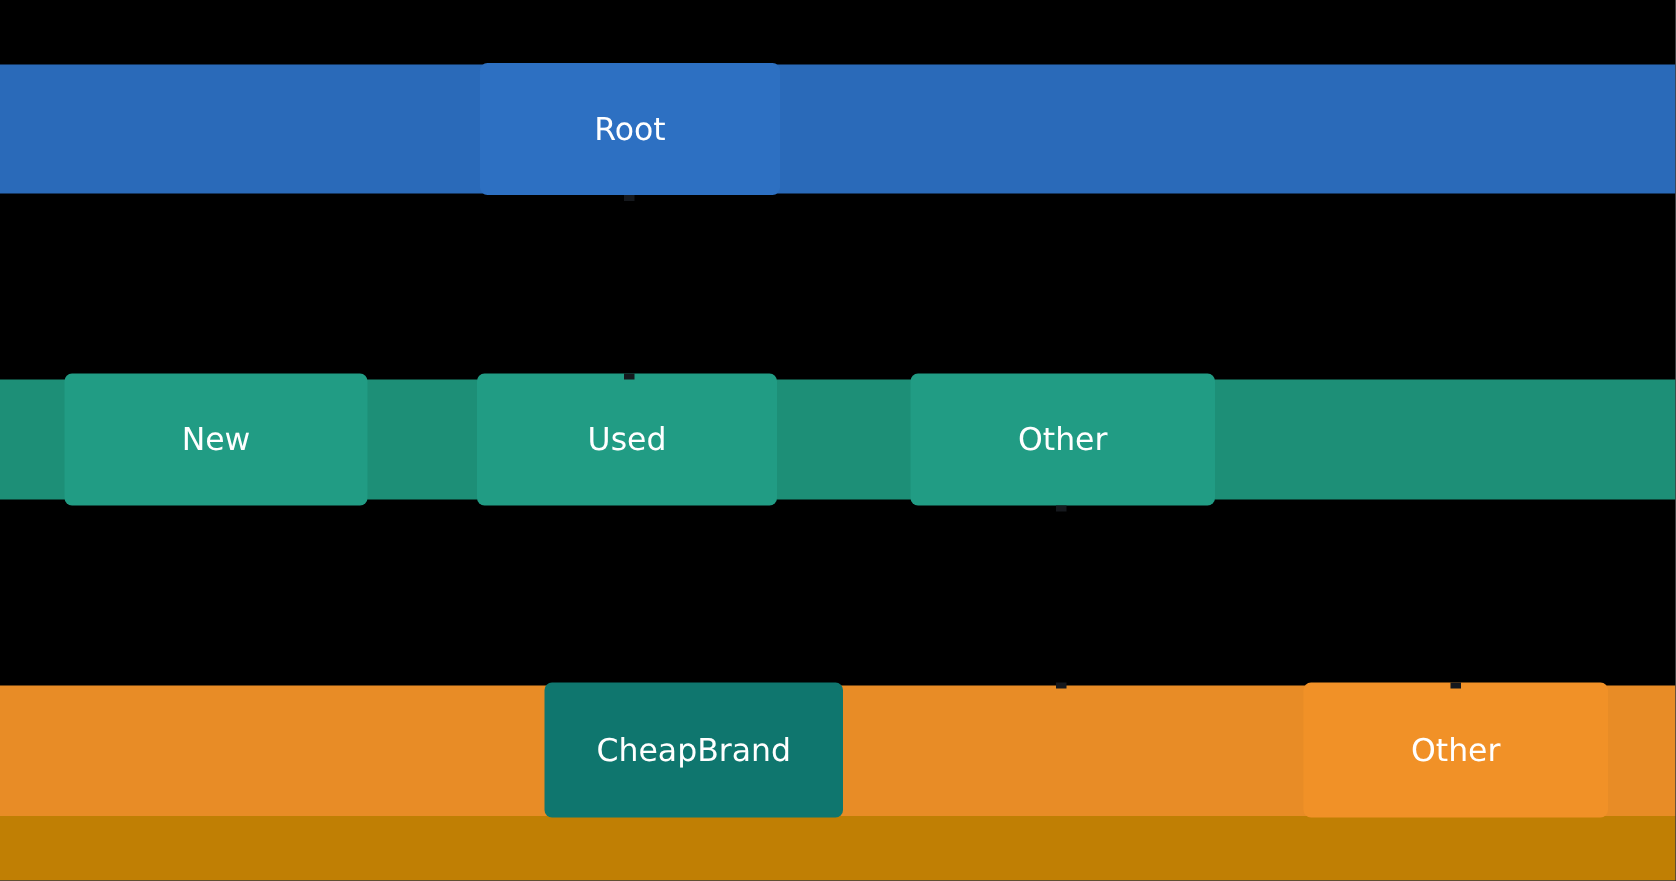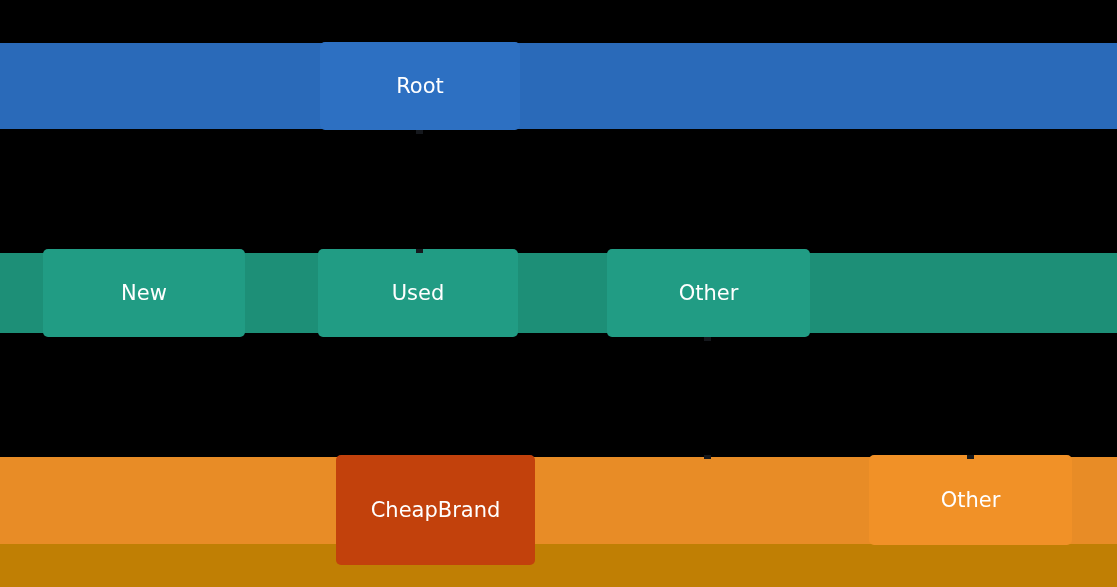--- a/index.html
+++ b/index.html
@@ -53,21 +53,21 @@
     <span class="lbl">Used</span>
   </div>
   <div class="node" style="left: 43px; top: 249px; width: 202px; height: 88px; background: rgb(33, 156, 132);">
     <span class="lbl">New</span>
   </div>
   <div class="node" style="left: 607px; top: 249px; width: 203px; height: 88px; background: rgb(33, 156, 132);">
     <span class="lbl">Other</span>
   </div>
 
   <div class="strip" style="left: 0px; top: 457px; width: 1117px; height: 87px; background: rgb(232, 140, 38);"></div>
-  <div class="node" style="left: 336px; top: 455px; width: 199px; height: 110px; background: #c2410c;">
+  <div class="node" style="left: 363px; top: 455px; width: 199px; height: 90px; background: #0f766e;">
     <span class="lbl">CheapBrand</span>
   </div>
   <div class="node" style="left: 869px; top: 455px; width: 203px; height: 90px; background: rgb(241, 145, 39);">
     <span class="lbl">Other</span>
   </div>
 
   <div class="strip" style="left: 0px; top: 544px; width: 1117px; height: 43px; background: rgb(192, 127, 4);"></div>
 
   <div class="stub" style="left: 416px; top: 130px; background: rgb(21, 24, 29);"></div>
   <div class="stub" style="left: 416px; top: 249px; background: rgb(21, 24, 29);"></div>

